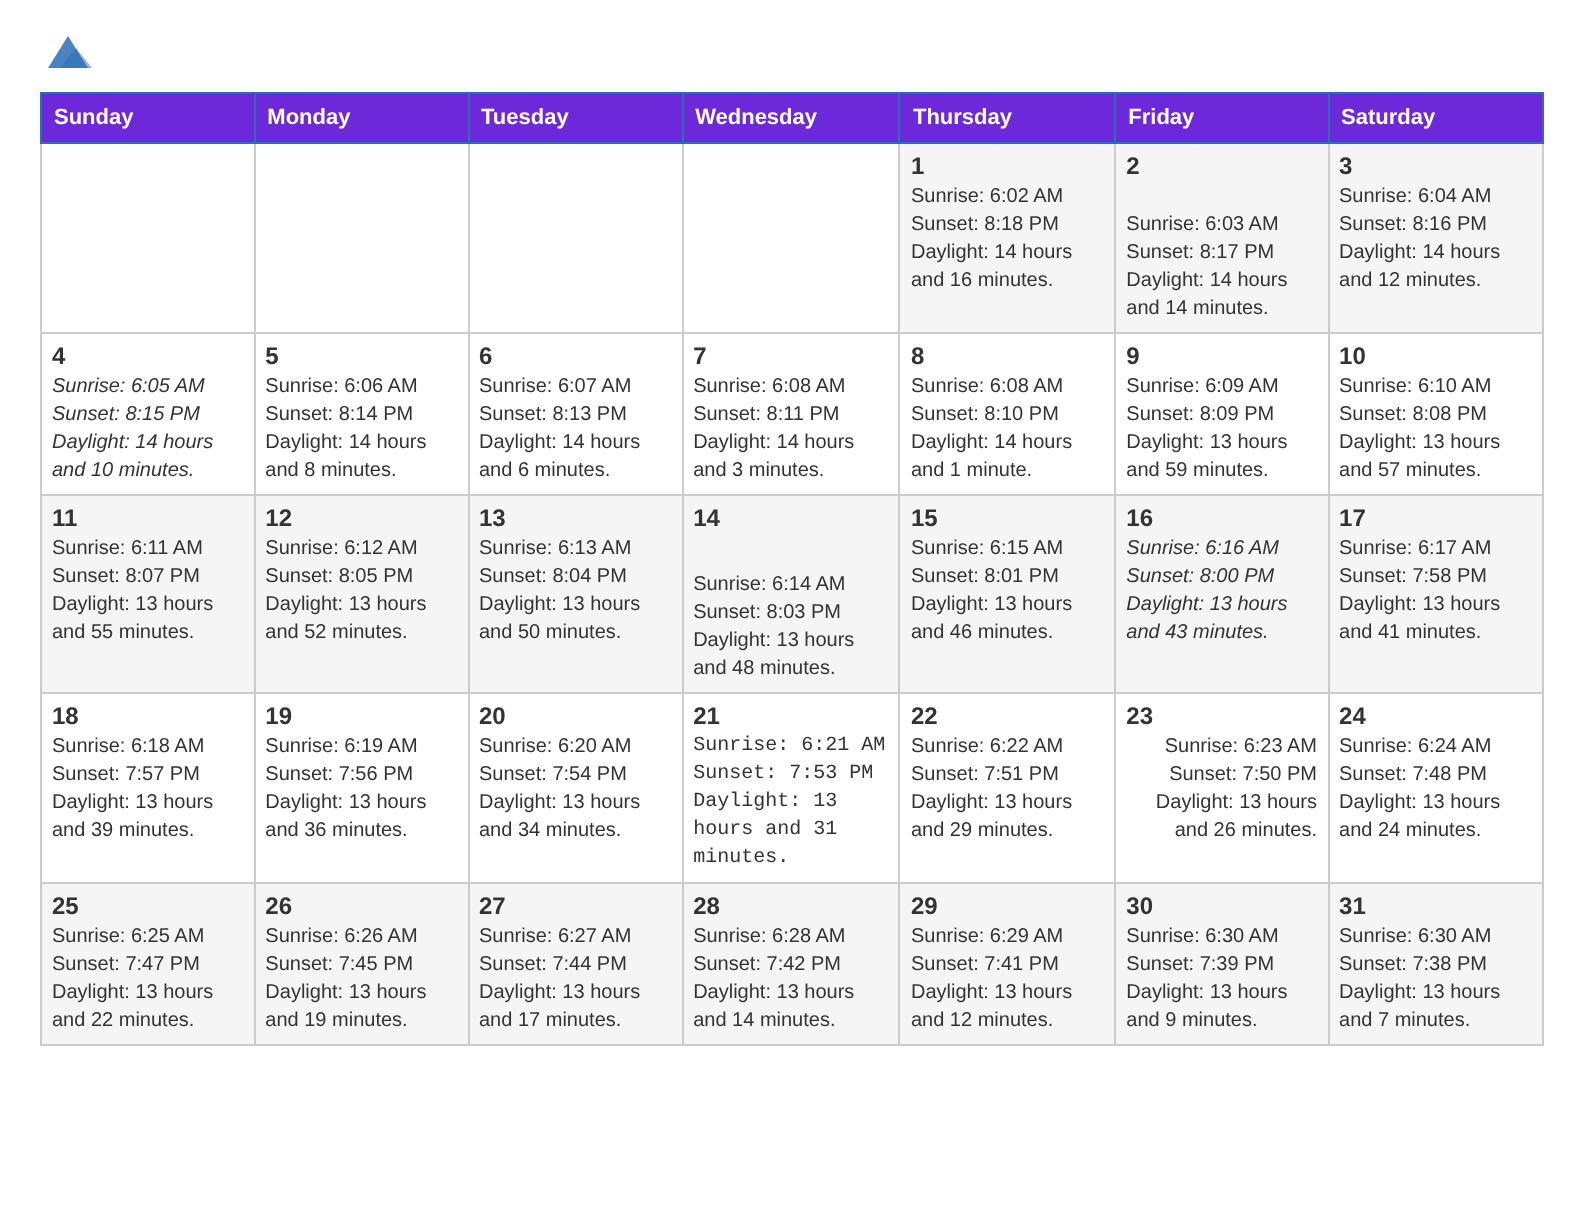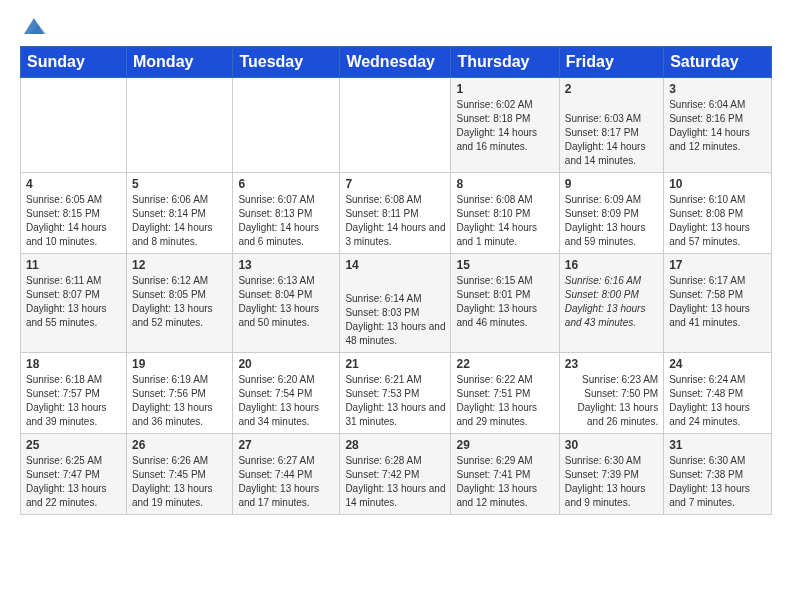--- a/index.html
+++ b/index.html
@@ -53,25 +53,25 @@
       font-size: 15px;
       color: #333;
       margin-top: 2px;
     }
     table {
       width: 100%;
       border-collapse: collapse;
       font-size: 11px;
     }
     thead tr th {
-      background-color: #1d4ed8;
+      background-color: #6d28d9;
       color: #fff;
       padding: 6px 6px;
       text-align: left;
-      font-size: 16px;
+      font-size: 11px;
       font-weight: bold;
       border: 1px solid #2a6db5;
     }
     tbody tr td {
       border: 1px solid #ccc;
       vertical-align: top;
       padding: 4px 5px;
       width: 113px;
       height: 80px;
       background: #fff;
@@ -151,21 +151,21 @@
         <td>
           <span class="day-number">3</span>
           <div class="day-info" style="white-space: pre-line;">Sunrise: 6:04 AM
 Sunset: 8:16 PM
 Daylight: 14 hours and 12 minutes.</div>
         </td>
       </tr>
       <tr>
         <td>
           <span class="day-number">4</span>
-          <div class="day-info" style="white-space: pre-line;">Sunrise: 6:05 AM
+          <div class="day-info" style="white-space: pre-line; font-style: italic;">Sunrise: 6:05 AM
 Sunset: 8:15 PM
 Daylight: 14 hours and 10 minutes.</div>
         </td>
         <td>
           <span class="day-number">5</span>
           <div class="day-info" style="white-space: pre-line;">Sunrise: 6:06 AM
 Sunset: 8:14 PM
 Daylight: 14 hours and 8 minutes.</div>
         </td>
         <td>
@@ -257,21 +257,21 @@
 Daylight: 13 hours and 36 minutes.</div>
         </td>
         <td>
           <span class="day-number">20</span>
           <div class="day-info" style="white-space: pre-line;">Sunrise: 6:20 AM
 Sunset: 7:54 PM
 Daylight: 13 hours and 34 minutes.</div>
         </td>
         <td>
           <span class="day-number">21</span>
-          <div class="day-info" style="white-space: pre-line;">Sunrise: 6:21 AM
+          <div class="day-info" style="white-space: pre-line; font-family: Liberation Mono, monospace;">Sunrise: 6:21 AM
 Sunset: 7:53 PM
 Daylight: 13 hours and 31 minutes.</div>
         </td>
         <td>
           <span class="day-number">22</span>
           <div class="day-info" style="white-space: pre-line;">Sunrise: 6:22 AM
 Sunset: 7:51 PM
 Daylight: 13 hours and 29 minutes.</div>
         </td>
         <td>

